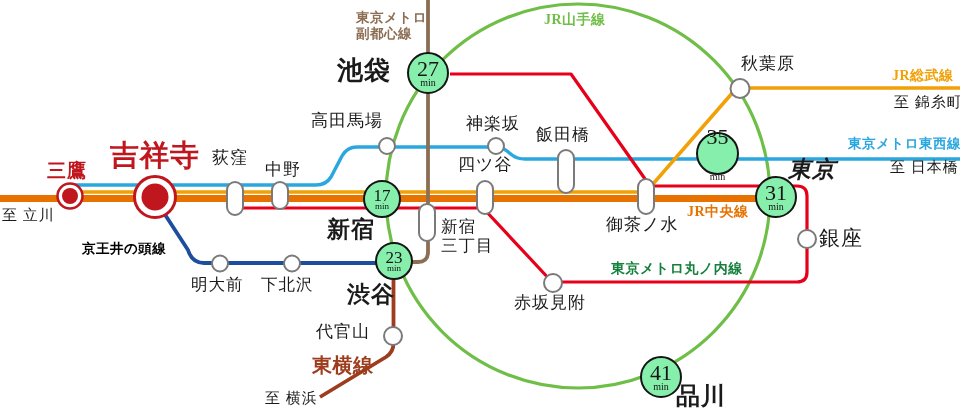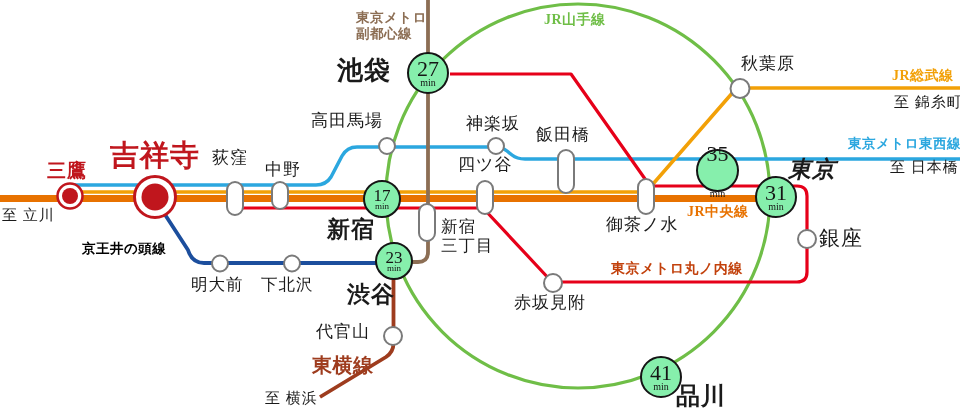--- a/index.html
+++ b/index.html
@@ -89,21 +89,21 @@
     <span>新宿</span><br>
     <span>三丁目</span>
   </div>
   <div class="lbl" style="left:514px;top:293px;font-size:17px;">赤坂見附</div>
   <div class="lbl" style="left:316px;top:322px;font-size:17px;">代官山</div>
   <div class="lbl ln" style="left: 312px; top: 354px; font-size: 20px; color: rgb(158, 60, 30);">東横線</div>
   <div class="lbl" style="left:265px;top:390px;font-size:15px;">至 横浜</div>
   <div class="lbl ln" style="left: 544px; top: 12px; font-size: 14px; font-weight: 600; color: rgb(111, 190, 71);">JR山手線</div>
   <div class="lbl" style="left:606px;top:215px;font-size:17px;">御茶ノ水</div>
   <div class="lbl ln" style="left: 687px; top: 204px; font-size: 14px; color: rgb(232, 114, 0);">JR中央線</div>
-  <div class="lbl ln" style="left: 611px; top: 261px; font-size: 14px; color: #c2410c;">東京メトロ丸ノ内線</div>
+  <div class="lbl ln" style="left: 611px; top: 261px; font-size: 14px; color: #15803d;">東京メトロ丸ノ内線</div>
   <div class="lbl" style="left:741px;top:54px;font-size:17px;">秋葉原</div>
   <div class="lbl ln" style="left: 892px; top: 68px; font-size: 14px; color: rgb(242, 160, 7);">JR総武線</div>
   <div class="lbl" style="left:894px;top:94px;font-size:15px;">至 錦糸町</div>
   <div class="lbl ln" style="left: 848px; top: 136px; font-size: 13.5px; color: rgb(43, 167, 223);">東京メトロ東西線</div>
   <div class="lbl big" style="left:788px;top:157px;font-size:23px;font-style:italic;">東京</div>
   <div class="lbl" style="left:890px;top:159px;font-size:15px;">至 日本橋</div>
   <div class="lbl" style="left:819px;top:227px;font-size:21px;">銀座</div>
   <div class="lbl big" style="left:676px;top:383px;font-size:24px;">品川</div>
 
   <div class="badge sm" style="left:363px;top:180px;width:38px;height:38px;">
@@ -111,21 +111,21 @@
     <span class="m">min</span>
   </div>
   <div class="badge sm" style="left:375px;top:242px;width:38px;height:38px;">
     <span class="n">23</span>
     <span class="m">min</span>
   </div>
   <div class="badge" style="left:407px;top:52px;width:42px;height:42px;">
     <span class="n">27</span>
     <span class="m">min</span>
   </div>
-  <div class="badge" style="left:696px;top:149px;width:43px;height:43px;gap:26px;">
+  <div class="badge" style="left:696px;top:132px;width:43px;height:43px;gap:26px;">
     <span class="n">35</span>
     <span class="m">min</span>
   </div>
   <div class="badge" style="left:755px;top:176px;width:42px;height:42px;">
     <span class="n">31</span>
     <span class="m">min</span>
   </div>
   <div class="badge" style="left:640px;top:356px;width:42px;height:42px;">
     <span class="n">41</span>
     <span class="m">min</span>

